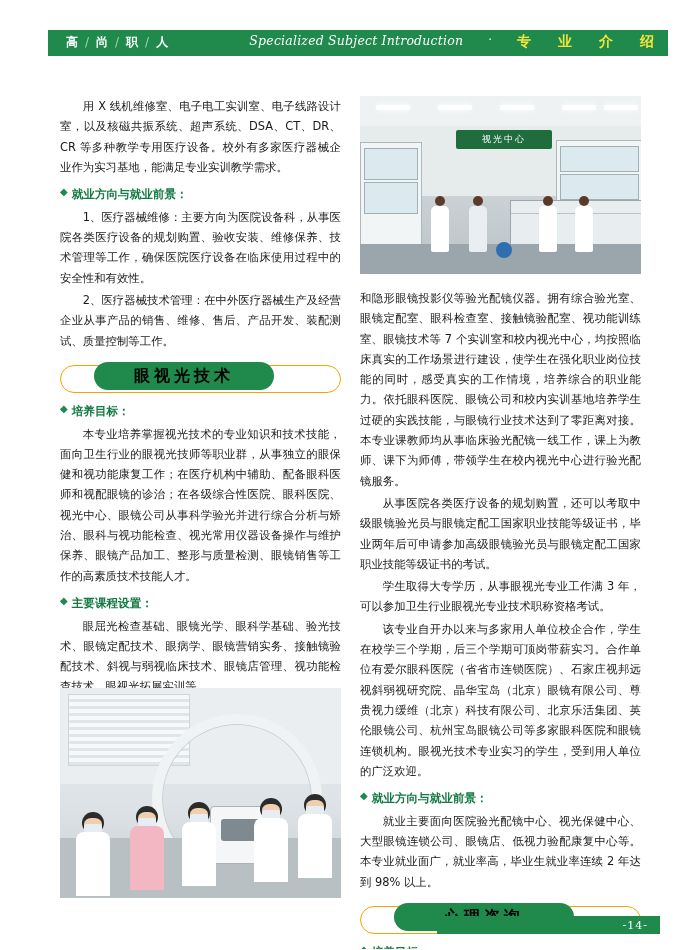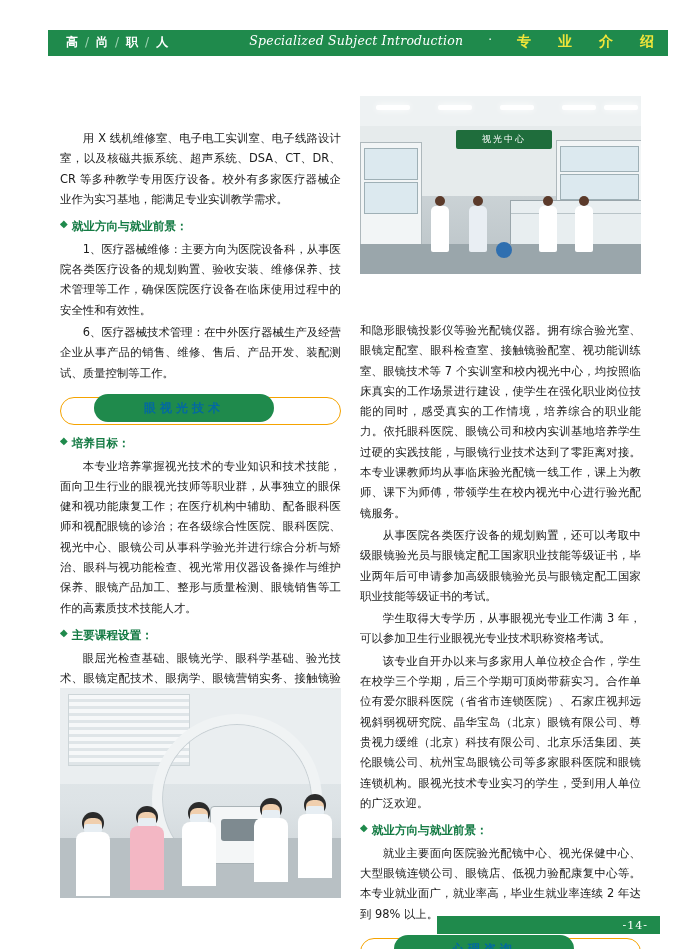--- a/index.html
+++ b/index.html
@@ -92,21 +92,20 @@
   
   .col {
     position: absolute;
     top: 96px;
     width: 281px;
     font-size: 11.4px;
     line-height: 1.78;
     color: #1a1a1a;
     text-align: justify;
     font-family: "DejaVu Sans", "Liberation Sans", sans-serif;
-    margin-top: 32px;
   }
   .col-left { left: 60px; }
   .col-right { left: 360px; }
 
   p.body {
     margin: 0 0 2px 0;
     text-indent: 2em;
   }
   p.body.noindent { text-indent: 0; }
 
@@ -152,22 +151,22 @@
     border-radius: 14px;
   }
   .pill-text {
     position: absolute;
     left: 34px;
     top: -3px;
     width: 180px;
     height: 28px;
     line-height: 28px;
     text-align: center;
-    color: #0369a1;
-    font-size: 12px;
+    color: #000000;
+    font-size: 16px;
     font-weight: bold;
     letter-spacing: 4px;
   }
 
   
   .photo {
     position: relative;
     width: 281px;
     overflow: hidden;
     background: #4c1d95;
@@ -266,21 +265,21 @@
   </div>
 
   <div class="col col-left">
     <p class="body">用 X 线机维修室、电子电工实训室、电子线路设计室，以及核磁共振系统、超声系统、DSA、CT、DR、CR 等多种教学专用医疗设备。校外有多家医疗器械企业作为实习基地，能满足专业实训教学需求。</p>
 
     <div class="sub-head">
       <span class="diamond">◆</span>
       <span>就业方向与就业前景：</span>
     </div>
     <p class="body">1、医疗器械维修：主要方向为医院设备科，从事医院各类医疗设备的规划购置、验收安装、维修保养、技术管理等工作，确保医院医疗设备在临床使用过程中的安全性和有效性。</p>
-    <p class="body">6、医疗器械技术管理：在中外医疗器械生产及经营企业从事产品的销售、维修、售后、产品开发、装配测试、质量控制等工作。</p>
+    <p class="body">2、医疗器械技术管理：在中外医疗器械生产及经营企业从事产品的销售、维修、售后、产品开发、装配测试、质量控制等工作。</p>
 
     <div class="pill">
       <div class="pill-bg"></div>
       <div class="pill-fill"></div>
       <div class="pill-text">眼视光技术</div>
     </div>
 
     <div class="sub-head">
       <span class="diamond">◆</span>
       <span>培养目标：</span>

